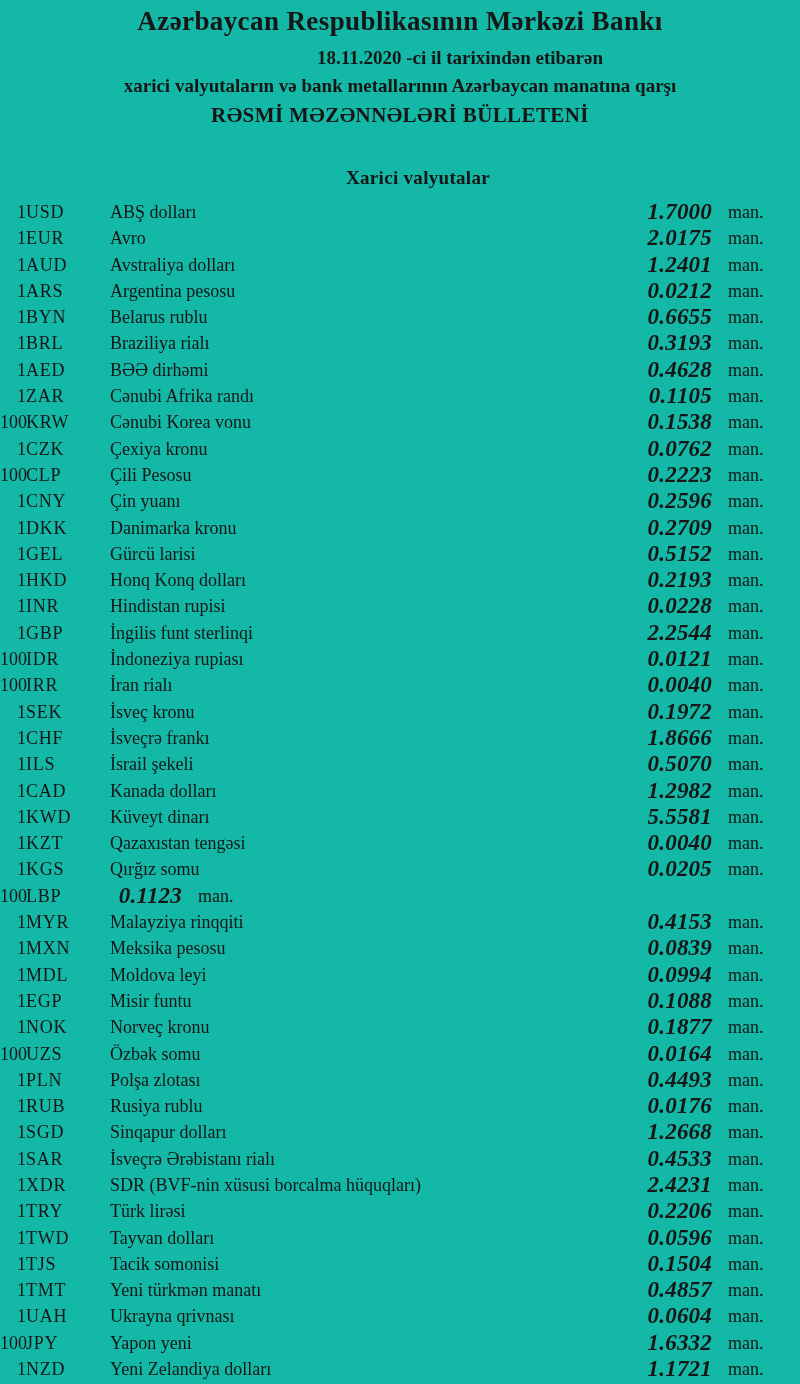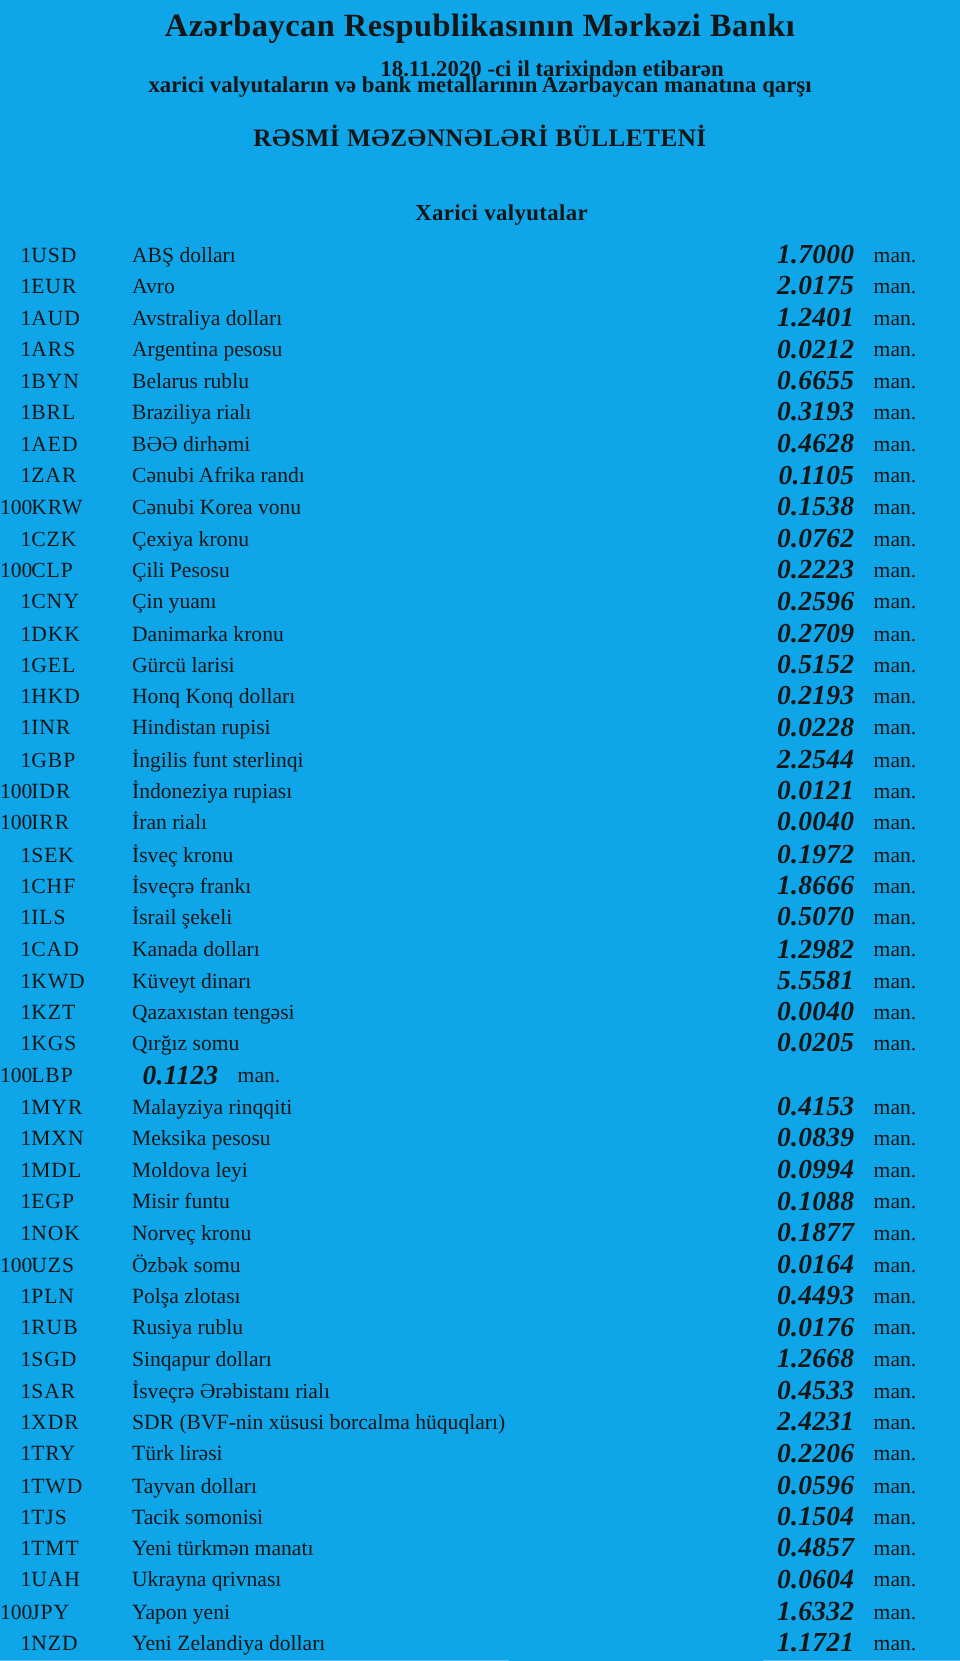--- a/index.html
+++ b/index.html
@@ -3,25 +3,25 @@
 <meta charset="utf-8">
 <style>
   html,body{margin:0;padding:0;}
   body{
     width:800px;height:1384px;
     background:#ffffff;
     color:#161616;
     font-family:"Liberation Serif","DejaVu Serif",serif;
     overflow:hidden;
   }
-  .page{position:relative;width:800px;height:1384px;background:#0ea5e9;}
+  .page{position:relative;width:800px;height:1384px;background:#14b8a6;}
   .hdr{position:absolute;left:0;width:100%;text-align:center;font-weight:bold;white-space:nowrap;}
   .title{top:6px;font-size:27px;letter-spacing:.4px;}
   .date-line{top:47px;font-size:19px;left:60px;}
-  .subtitle{top:61px;font-size:19px;}
+  .subtitle{top:75px;font-size:19px;}
   .bulletin{top:103px;font-size:21px;letter-spacing:.4px;text-align:center;}
   .section-title{top:167px;font-size:19px;left:18px;letter-spacing:.3px;}
   .rates{position:absolute;top:199px;left:0;right:0;}
   .row{display:flex;align-items:center;height:26.3px;font-size:18px;line-height:26.3px;}
   .col-nom{flex:none;width:26px;text-align:right;}
   .col-code{flex:none;width:76px;text-align:left;letter-spacing:.8px;}
   .col-name{flex:1;padding-left:8px;white-space:nowrap;overflow:hidden;}
   .col-rate{flex:none;width:80px;text-align:right;font-weight:bold;font-style:italic;font-size:23px;letter-spacing:.2px;}
   .col-unit{flex:none;width:88px;box-sizing:border-box;padding-left:16px;}
 </style>

